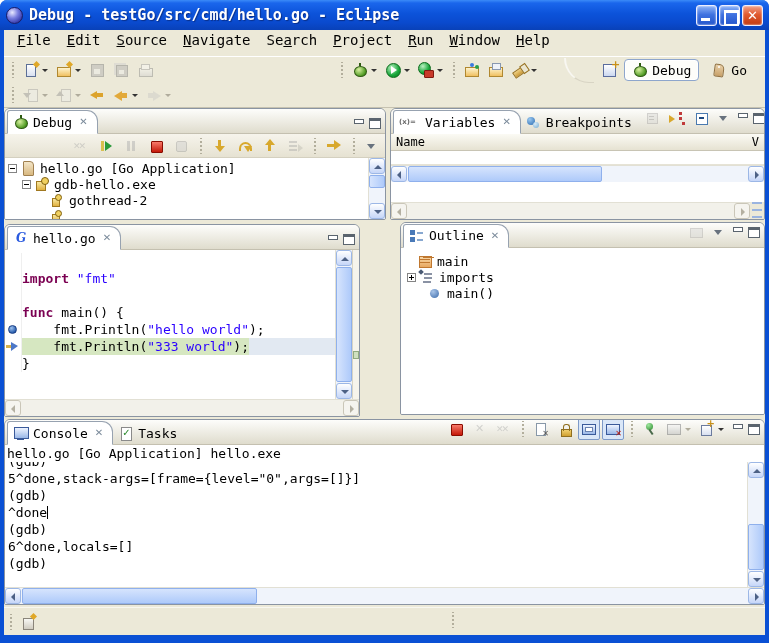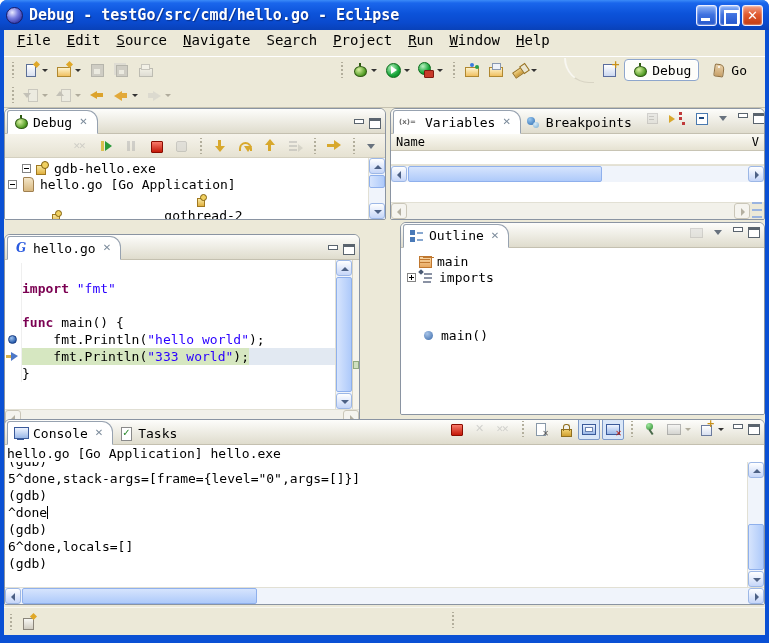--- a/index.html
+++ b/index.html
@@ -135,21 +135,21 @@
 .ic-open-persp:before{left:1px;top:2px;width:11px;height:11px;background:linear-gradient(#fff,#ccd8f0);border:1px solid #5a6c9e}
 .ic-open-persp:after{content:"+";right:-2px;top:-3px;color:#c89018;font:bold 11px/11px "DejaVu Sans",sans-serif}
 .ic-go-tag:before{left:3px;top:2px;width:8px;height:11px;background:linear-gradient(#e8d0a8,#c8a068);border:1px solid #907040;border-radius:2px 5px 2px 2px;transform:rotate(8deg)}
 .ic-go-tag:after{left:7px;top:4px;width:2px;height:2px;border-radius:50%;background:#fff}
 .ic-fast-view:before{left:2px;top:4px;width:9px;height:10px;background:linear-gradient(#f8f8f4,#d0ccc0);border:1px solid #8a857a}
 .ic-fast-view:after{right:1px;top:0;width:5px;height:5px;background:#e0a828;transform:rotate(45deg)}
 
 .panel{position:absolute;background:#ECE9D8;border:1px solid #8a94a2;border-radius:6px 6px 2px 2px;overflow:hidden;display:flex;flex-direction:column}
 #p-debug{left:0;top:78px;width:382px;height:112px}
 #p-vars{left:386px;top:78px;width:375px;height:112px}
-#p-editor{left:0;top:204px;width:356px;height:193px}
+#p-editor{left:0;top:194px;width:356px;height:193px}
 #p-outline{left:396px;top:192px;width:365px;height:193px}
 #p-console{left:0;top:389px;width:761px;height:186px}
 .phead{height:25px;flex:none;display:flex;align-items:flex-end;background:linear-gradient(#fdfdfb,#dfdccd);border-bottom:1px solid #c4c0b0;padding:0 4px 0 2px}
 .vtab{display:inline-flex;align-items:center;gap:4px;padding:3px 9px 3px 5px;font-size:13px;white-space:nowrap}
 .vtab.sel{background:#fff;border:1px solid #97a2b0;border-bottom-color:#fff;border-radius:3px 11px 0 0;margin-bottom:-1px}
 .tclose{color:#7a8a9a;font:bold 10px/10px "DejaVu Sans",sans-serif;margin-left:3px}
 .vbtns{margin-left:auto;display:flex;align-items:center;gap:4px;padding-bottom:4px}
 .vmin{width:12px;height:10px;position:relative}
 .vmin:after{content:"";position:absolute;left:1px;right:1px;top:0;height:3px;border:1px solid #5a646e;background:#fff}
 .vmax{width:12px;height:11px;border:1px solid #5a646e;border-top-width:3px;background:#fff}
@@ -380,23 +380,23 @@
           <span class="tbi">
             <i class="ic ic-drop-frame"></i>
           </span>
           <span class="tb-handle"></span>
           <span class="tbi">
             <i class="ic ic-chevron"></i>
           </span>
         </div>
       <div class="treebody">
         <div class="treearea">
+            <div class="trow" style="padding-left: 2px;"><span class="exp minus"></span><i class="ic ic-go-app"></i><span class="tln">hello.go [Go Application]</span></div>
             <div class="trow" style="padding-left: 16px;"><span class="exp minus"></span><i class="ic ic-process"></i><span class="tln">gdb-hello.exe</span></div>
-            <div class="trow" style="padding-left: 2px;"><span class="exp minus"></span><i class="ic ic-go-app"></i><span class="tln">hello.go [Go Application]</span></div>
-            <div class="trow" style="padding-left: 30px; flex-direction: column;"><span class="exp-sp"></span><i class="ic ic-thread"></i><span class="tln">gothread-2</span></div>
+            <div class="trow" style="padding-left: 30px;"><span class="exp-sp"></span><i class="ic ic-thread"></i><span class="tln">gothread-2</span></div>
             <div class="trow" style="padding-left: 30px;"><span class="exp-sp"></span><i class="ic ic-thread"></i><span class="tln"></span></div>
           </div>
         <div class="sbv">
           <span class="sbtn up"></span>
           <span class="sthumb" style="height:13px;margin:1px 0"></span>
           <span class="strack"></span>
           <span class="sbtn down"></span>
         </div>
       </div>
     </div>
@@ -514,21 +514,21 @@
               </span>
             </span>
           <span class="vmin"></span>
           <span class="vmax"></span>
         </span>
       </div>
       <div class="treebody">
         <div class="treearea" style="padding-top:5px">
             <div class="trow" style="padding-left: 2px;"><span class="exp-sp"></span><i class="ic ic-package"></i><span class="tln">main</span></div>
             <div class="trow" style="padding-left: 5px;"><span class="exp plus"></span><i class="ic ic-imports"></i><span class="tln">imports</span></div>
-            <div class="trow" style="padding-left: 6px; margin-top: 42px;"><span class="exp-sp"></span><i class="ic ic-method"></i><span class="tln">main()</span></div>
+            <div class="trow" style="padding-left: 12px;"><span class="exp-sp"></span><i class="ic ic-method"></i><span class="tln">main()</span></div>
           </div>
       </div>
     </div>
 
     <div class="panel" id="p-console">
       <div class="phead">
         <span style="display:flex;align-items:flex-end;height:100%">
             <span class="vtab sel">
               <i class="ic ic-console"></i>
               <span class="tlabel">Console</span>

